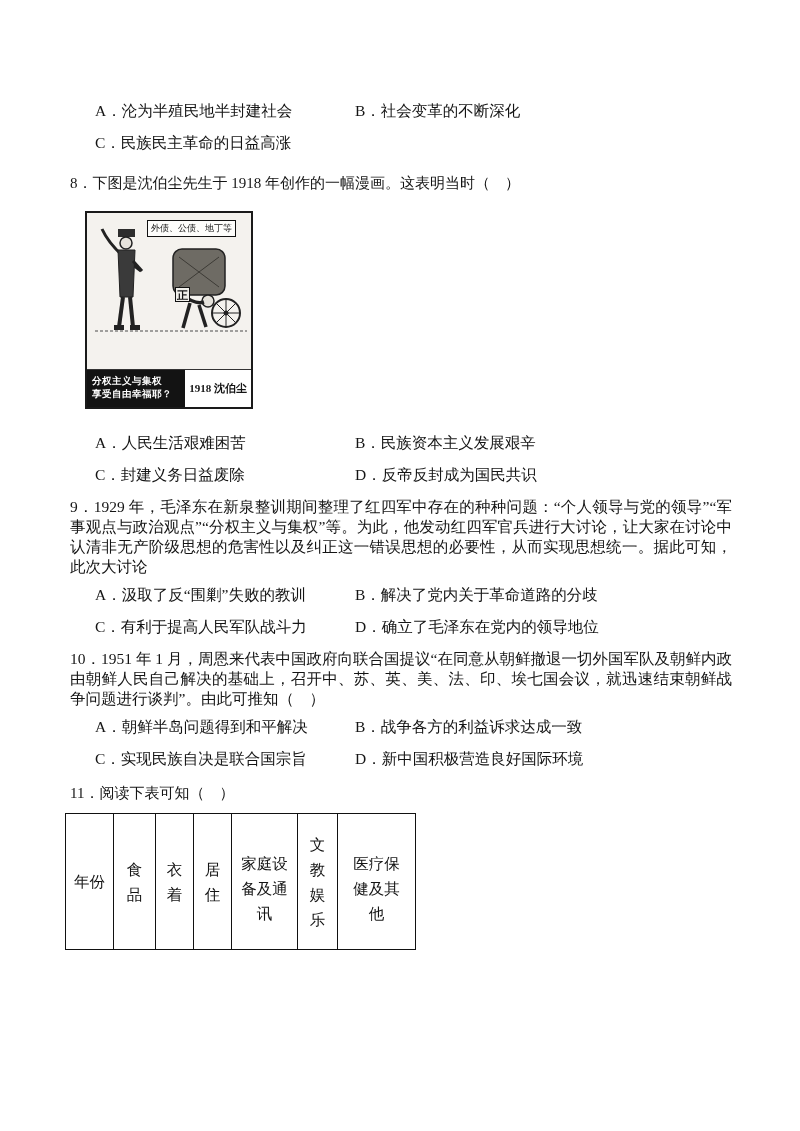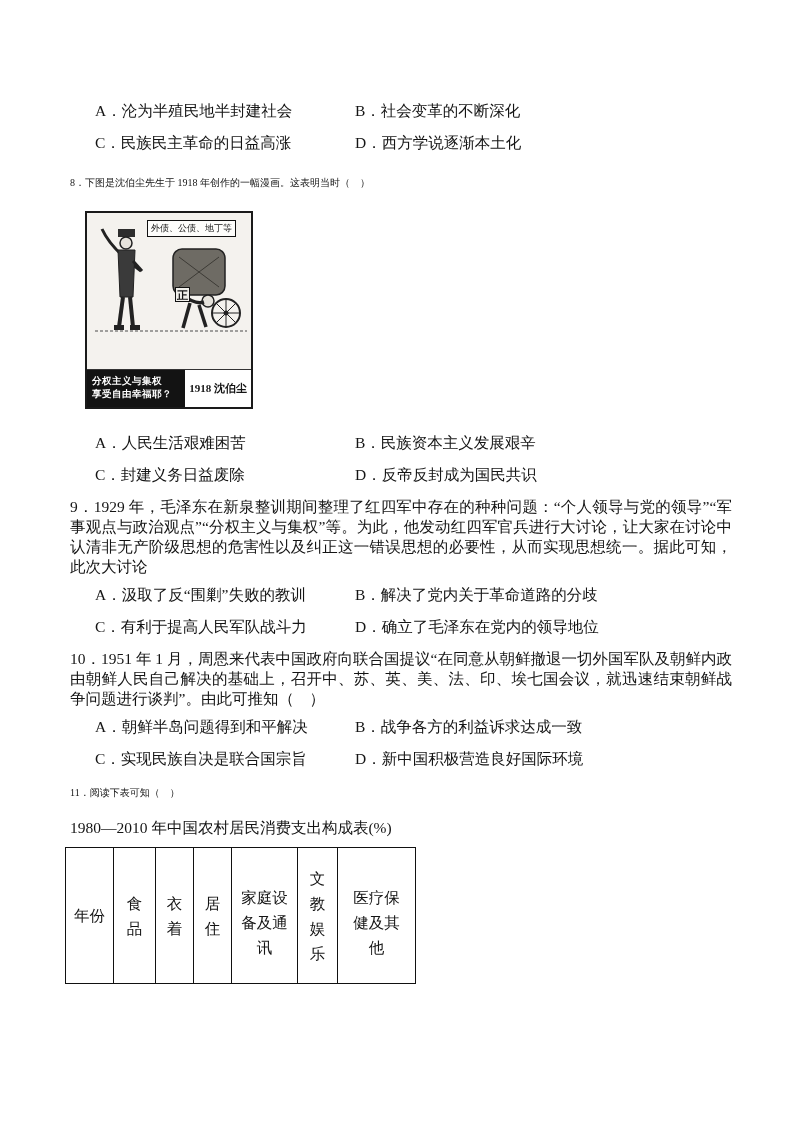--- a/index.html
+++ b/index.html
@@ -8,21 +8,21 @@
     width:800px; height:1131px; overflow:hidden;
     font-family:"Liberation Serif","DejaVu Serif",serif;
     color:#141414;
   }
   .page { padding:95px 68px 0 70px; }
 
   .opt-row { display:flex; line-height:32px; font-size:15.5px; padding-left:25px; }
   .opt-left { width:260px; }
   .opt { white-space:nowrap; }
 
-  .stem { font-size:10px; line-height:32px; }
+  .stem { font-size:15px; line-height:32px; }
   .para { font-size:15.5px; line-height:20px; text-align:justify; margin-top:6px; }
   .mt8 { margin-top:8px; }
   .mt2 { margin-top:2px; }
 
   
   .cartoon {
     width:168px; height:198px; border:2px solid #1a1a1a;
     margin:12px 0 0 15px; position:relative; background:#f4f2ee;
   }
   .cartoon-art { position:absolute; left:0; top:0; right:0; bottom:38px; }
@@ -65,21 +65,20 @@
 <body>
 
 <div class="page">
 
   <div class="opt-row">
     <span class="opt opt-left">A．沦为半殖民地半封建社会</span>
     <span class="opt">B．社会变革的不断深化</span>
   </div>
   <div class="opt-row">
     <span class="opt opt-left">C．民族民主革命的日益高涨</span>
-    <span class="opt">D．西方学说逐渐本土化</span>
   </div>
 
   <div class="stem mt8">8．下图是沈伯尘先生于 1918 年创作的一幅漫画。这表明当时（　）</div>
 
   <div class="cartoon">
     <div class="cartoon-art">
       <svg width="168" height="160" viewBox="0 0 168 160">
 
         <line x1="8" y1="118" x2="160" y2="118" stroke="#4a4a4a" stroke-width="1" stroke-dasharray="3,2"></line>
 
@@ -143,21 +142,20 @@
   <div class="opt-row mt2">
     <span class="opt opt-left">A．朝鲜半岛问题得到和平解决</span>
     <span class="opt">B．战争各方的利益诉求达成一致</span>
   </div>
   <div class="opt-row">
     <span class="opt opt-left">C．实现民族自决是联合国宗旨</span>
     <span class="opt">D．新中国积极营造良好国际环境</span>
   </div>
 
   <div class="stem mt2">11．阅读下表可知（　）</div>
-  <div class="table-title">1980—2010 年中国农村居民消费支出构成表(%)</div>
 
   <table class="data-table">
     <tbody>
         <tr>
       <th class="c0">
         <span class="cellspan">年份</span>
       </th>
       <th class="c1">
         <span class="cellspan v1">食品</span>
       </th>

